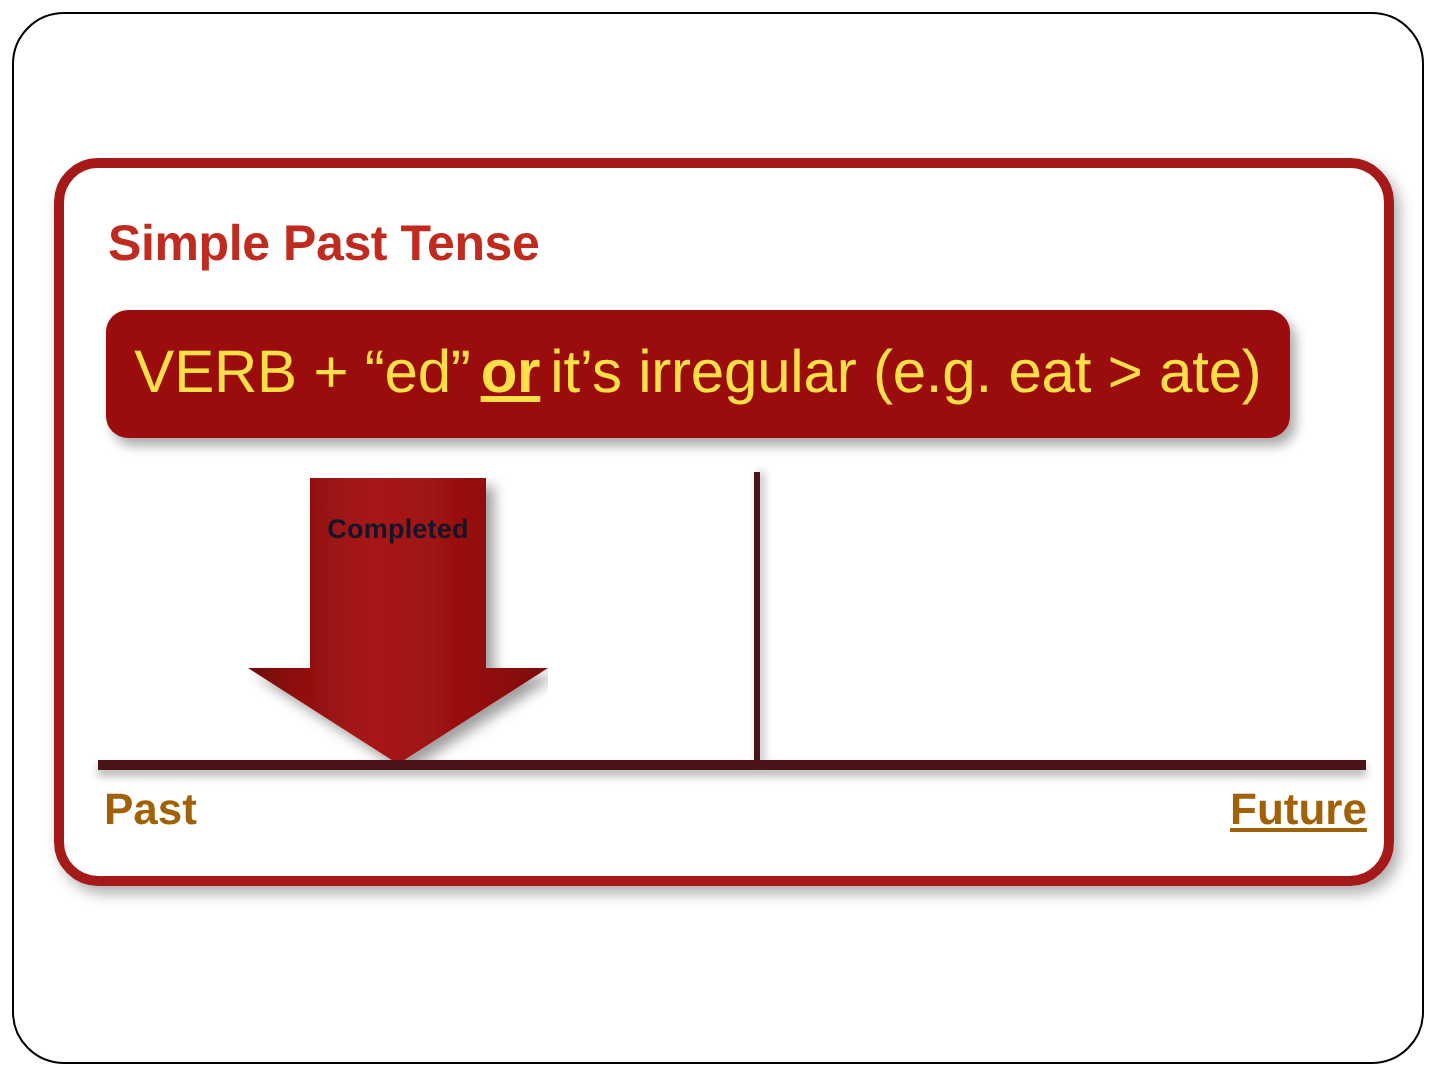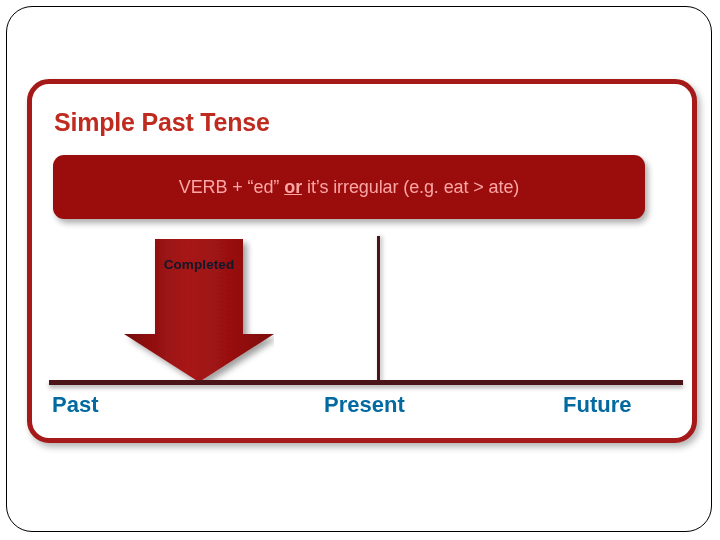--- a/index.html
+++ b/index.html
@@ -63,22 +63,22 @@
     height: 64px;
     background: #9b0d0d;
     border-radius: 11px;
     box-shadow: 3px 4px 6px rgba(0,0,0,0.33);
     display: flex;
     align-items: center;
     justify-content: center;
     overflow: hidden;
   }
   #formula-text {
-    color: #fca5a5;
-    font-size: 18px;
+    color: #fde047;
+    font-size: 30px;
     white-space: nowrap;
     letter-spacing: -0.1px;
   }
   #formula-text .op {
     text-decoration: underline;
     font-weight: bold;
     padding: 0 5px;
   }
   #formula-text .seg { white-space: pre; }
 
@@ -101,26 +101,26 @@
     background: #4a1418;
     box-shadow: 2px 0 4px rgba(0,0,0,0.30);
   }
 
   
   .tl-label {
     position: absolute;
     top: 308px;
     font-size: 22px;
     font-weight: bold;
-    color: #0369a1;
+    color: #a16207;
     white-space: nowrap;
   }
   #label-past { left: 20px; }
   #label-present { left: 292px; }
-  #label-future { left: 531px; }
+  #label-future { left: 583px; text-decoration: underline; }
 
   
   #arrow-wrap {
     position: absolute;
     left: 92px;
     top: 155px;
     width: 150px;
     height: 145px;
   }
   #arrow-wrap svg { display: block; }
@@ -169,17 +169,16 @@
       </svg>
       <div id="arrow-label">
         <div>Completed</div>
       </div>
     </div>
 
     <div id="present-tick"></div>
     <div id="timeline-line"></div>
 
     <div id="label-past" class="tl-label">Past</div>
-    <div id="label-present" class="tl-label">Present</div>
     <div id="label-future" class="tl-label">Future</div>
 
   </div>
 </div>
 
 </body></html>

